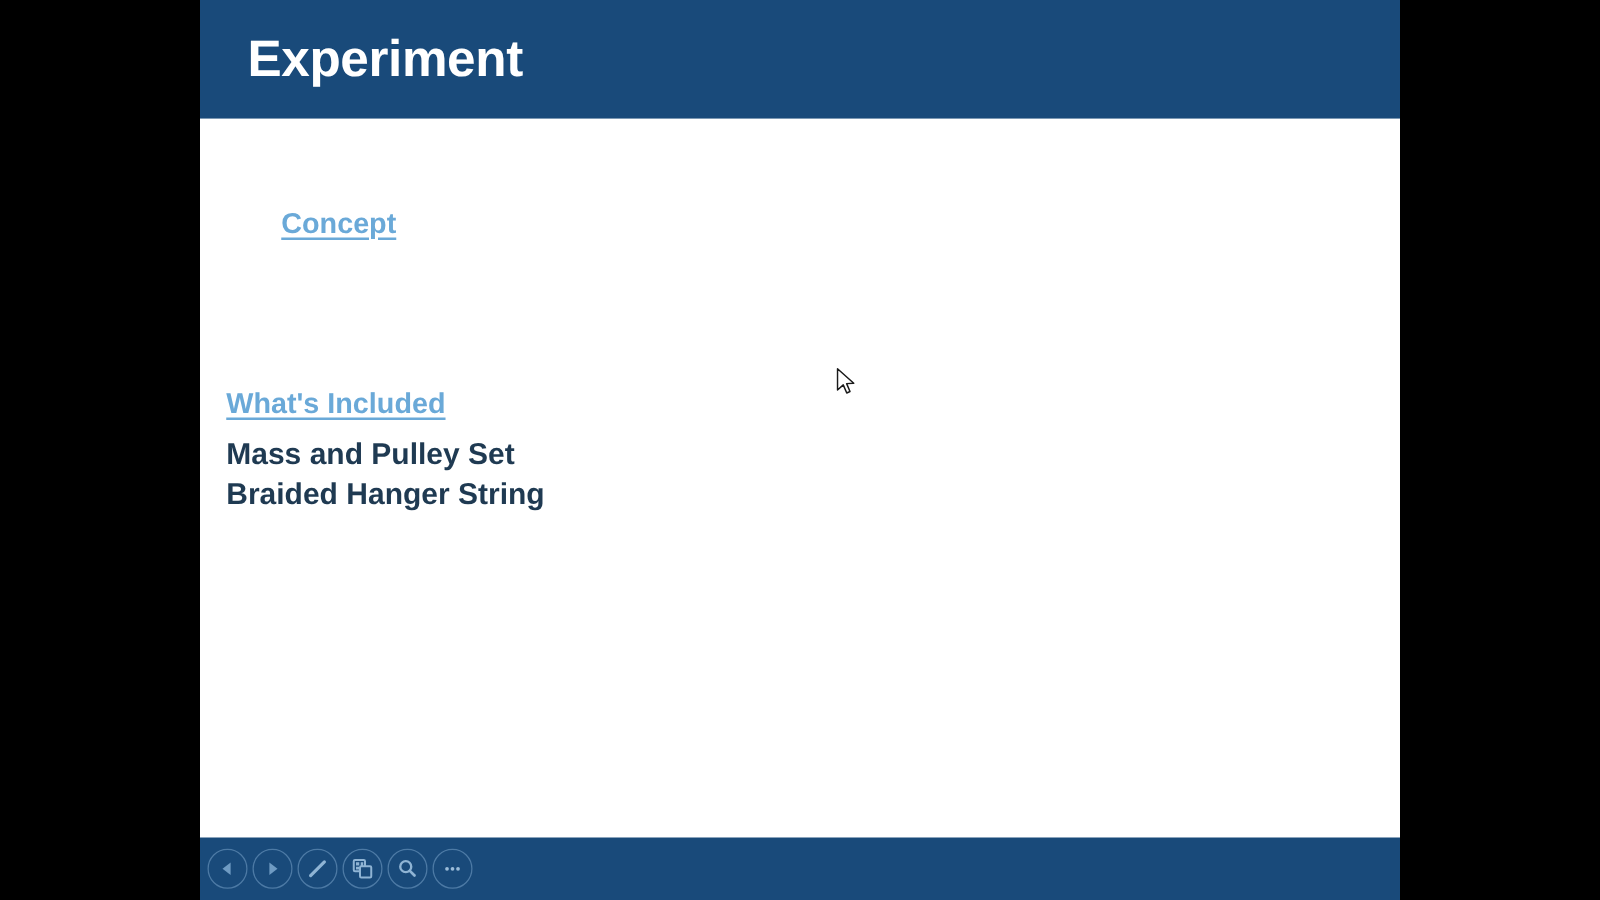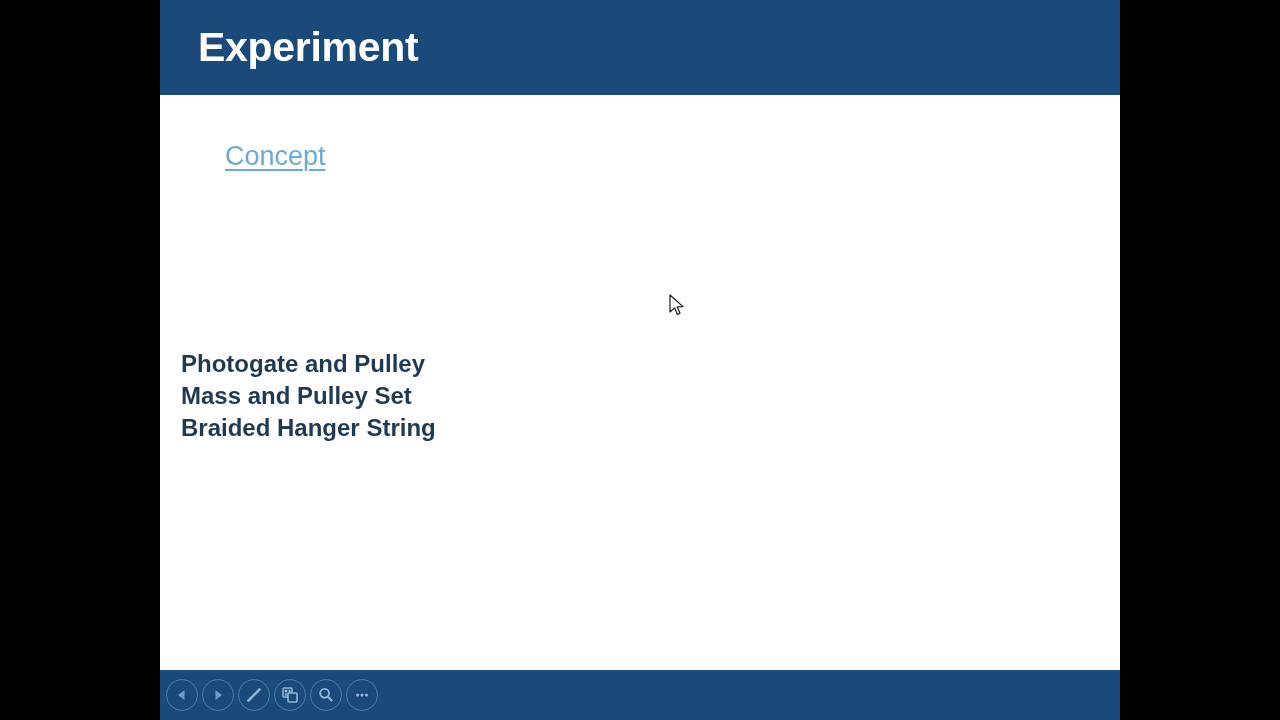--- a/index.html
+++ b/index.html
@@ -65,26 +65,27 @@
     left: 0;
     top: 95px;
     width: 960px;
     height: 575px;
     background: #ffffff;
   }
 
   .heading-link {
     position: absolute;
     color: #6aa9d8;
-    font-size: 27px;
-    font-weight: normal;
+    font-size: 23px;
+    font-weight: bold;
     text-decoration: underline;
     text-underline-offset: 4px;
     text-decoration-thickness: 2px;
     white-space: nowrap;
+    margin-top: 24px;
   }
   #concept-heading      { left: 65px; top: 46px; }
   #whats-included-heading { left: 21px; top: 190px; }
 
   #concept-text {
     position: absolute;
     left: 65px;
     top: 126px;
     color: #1f3a52;
     font-size: 25px;
@@ -155,23 +156,23 @@
 
     <div id="slide-header">
       <div id="slide-title">Experiment</div>
     </div>
 
     <div id="slide-body">
 
       <div class="heading-link" id="concept-heading">Concept</div>
 
 
+      <div class="heading-link" id="whats-included-heading">What's Included</div>
 
       <ul id="included-list">
-        <li>Photogate and Pulley</li>
         <li>Mass and Pulley Set</li>
         <li>Braided Hanger String</li>
       </ul>
 
     </div>
 
     <div id="player-toolbar">
 
       <div class="tool-btn">
         <span>

